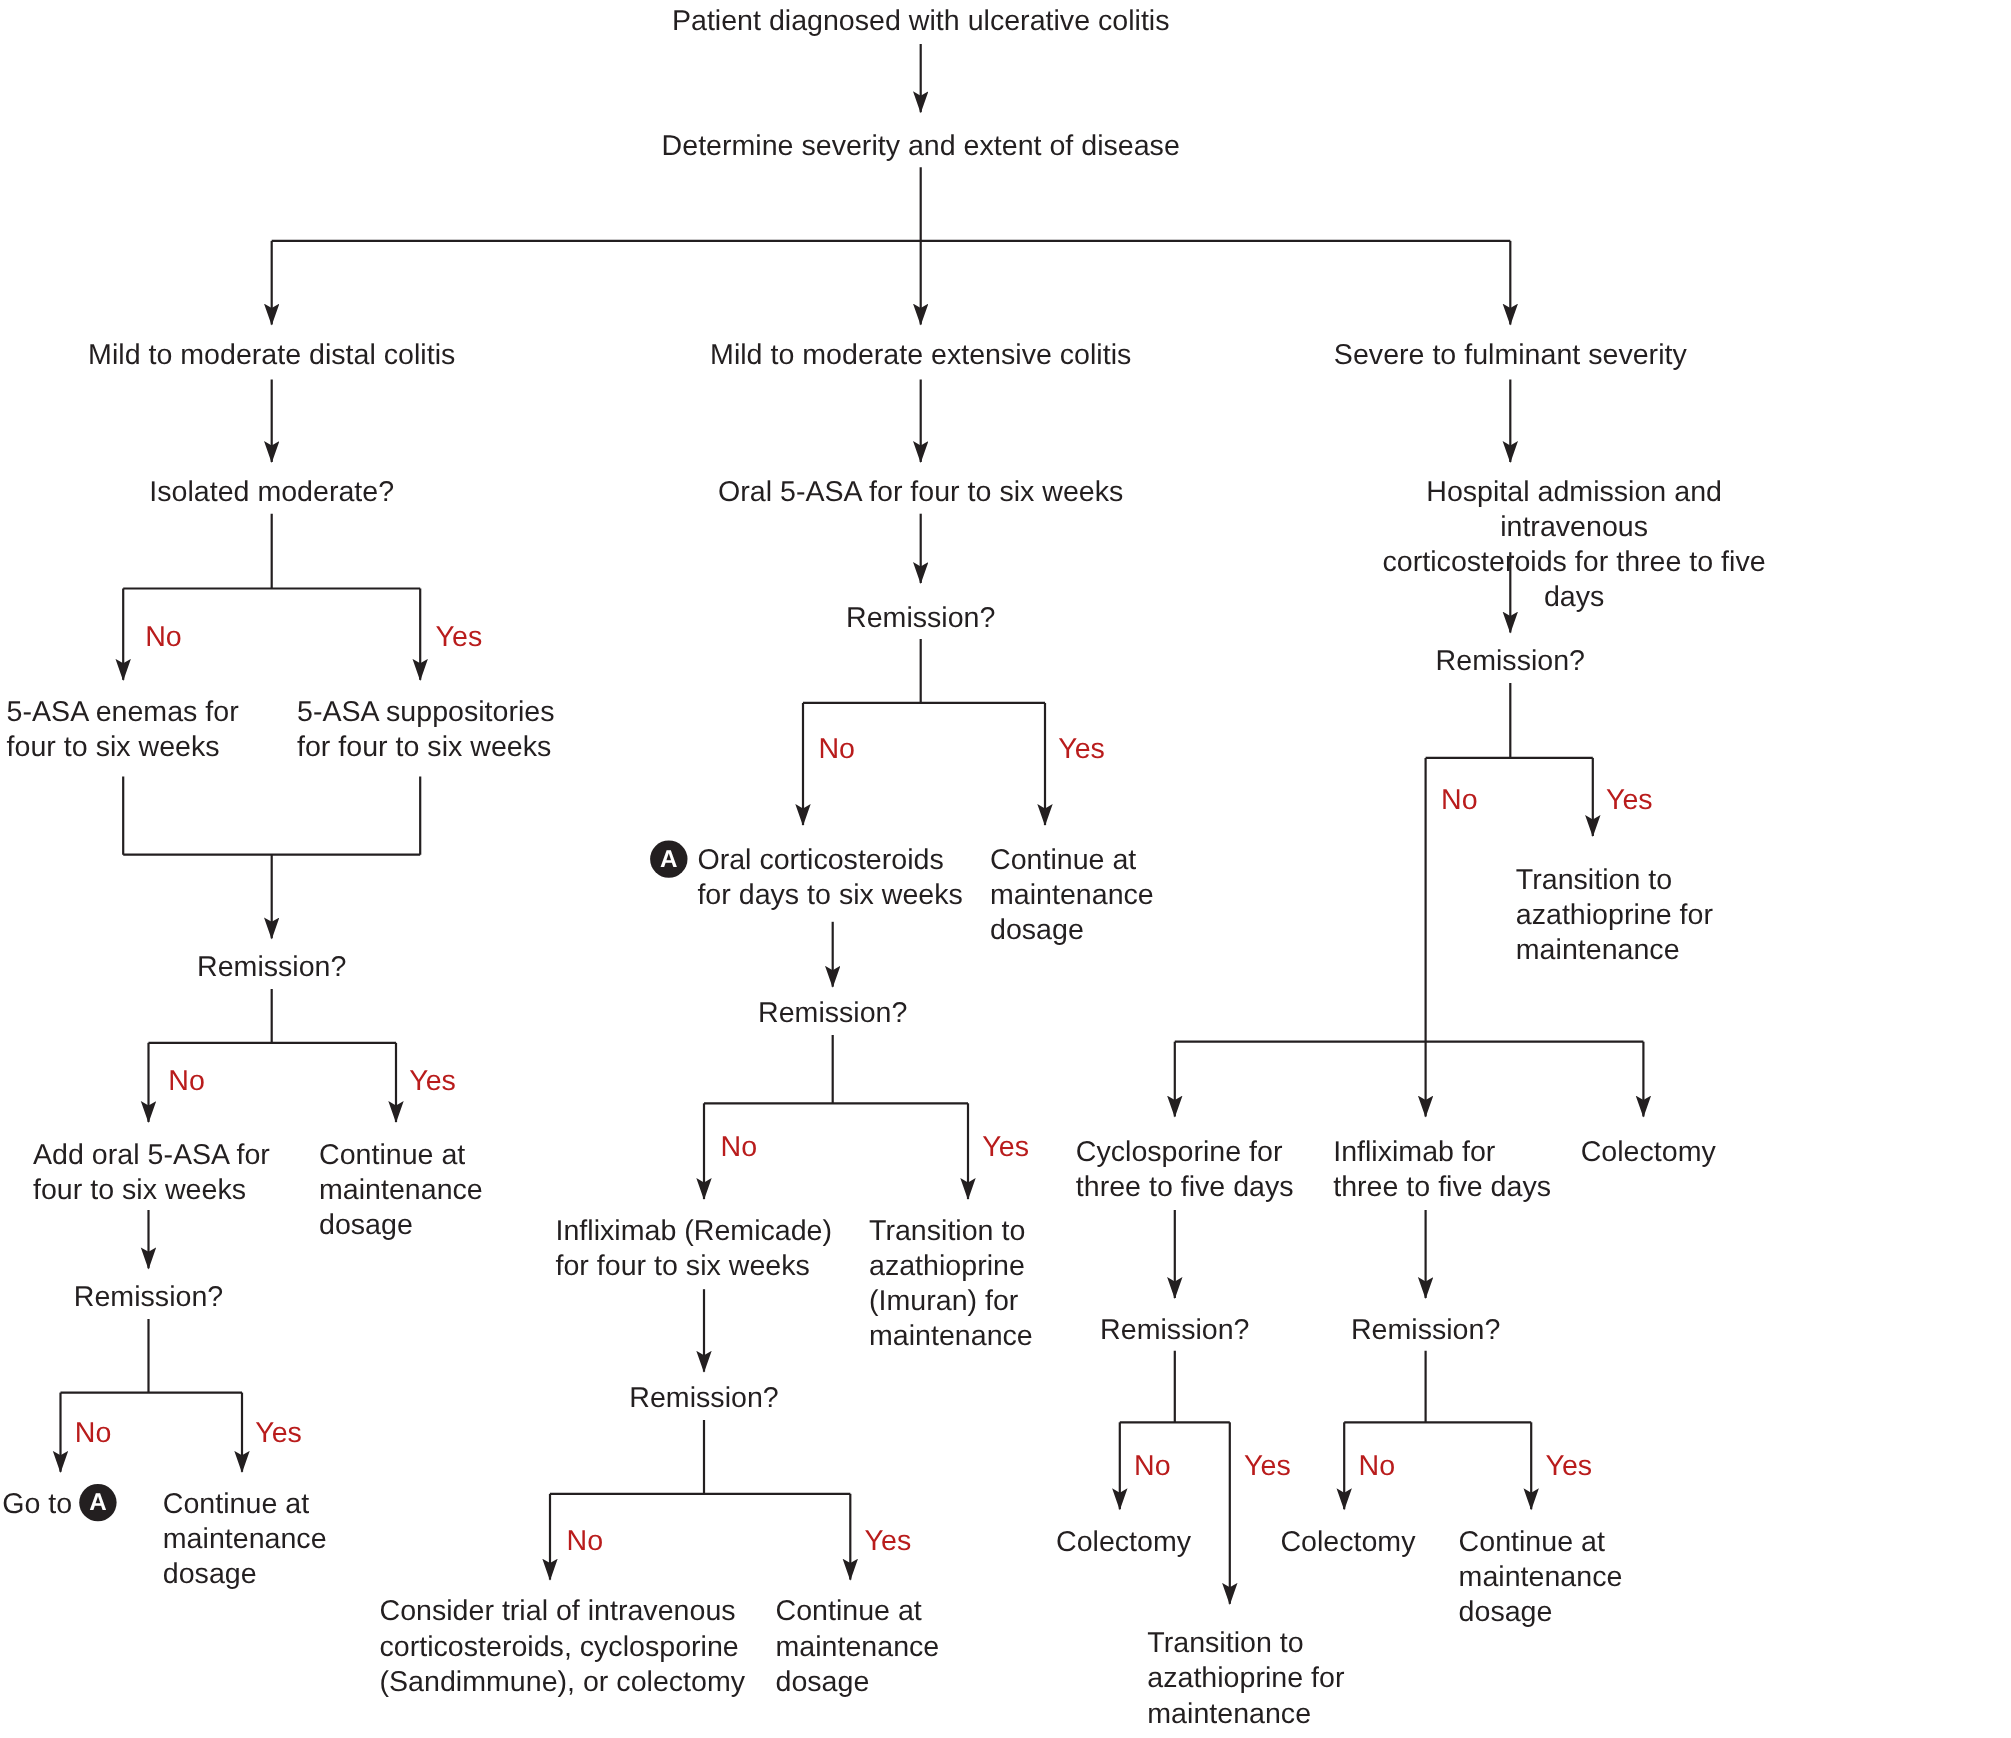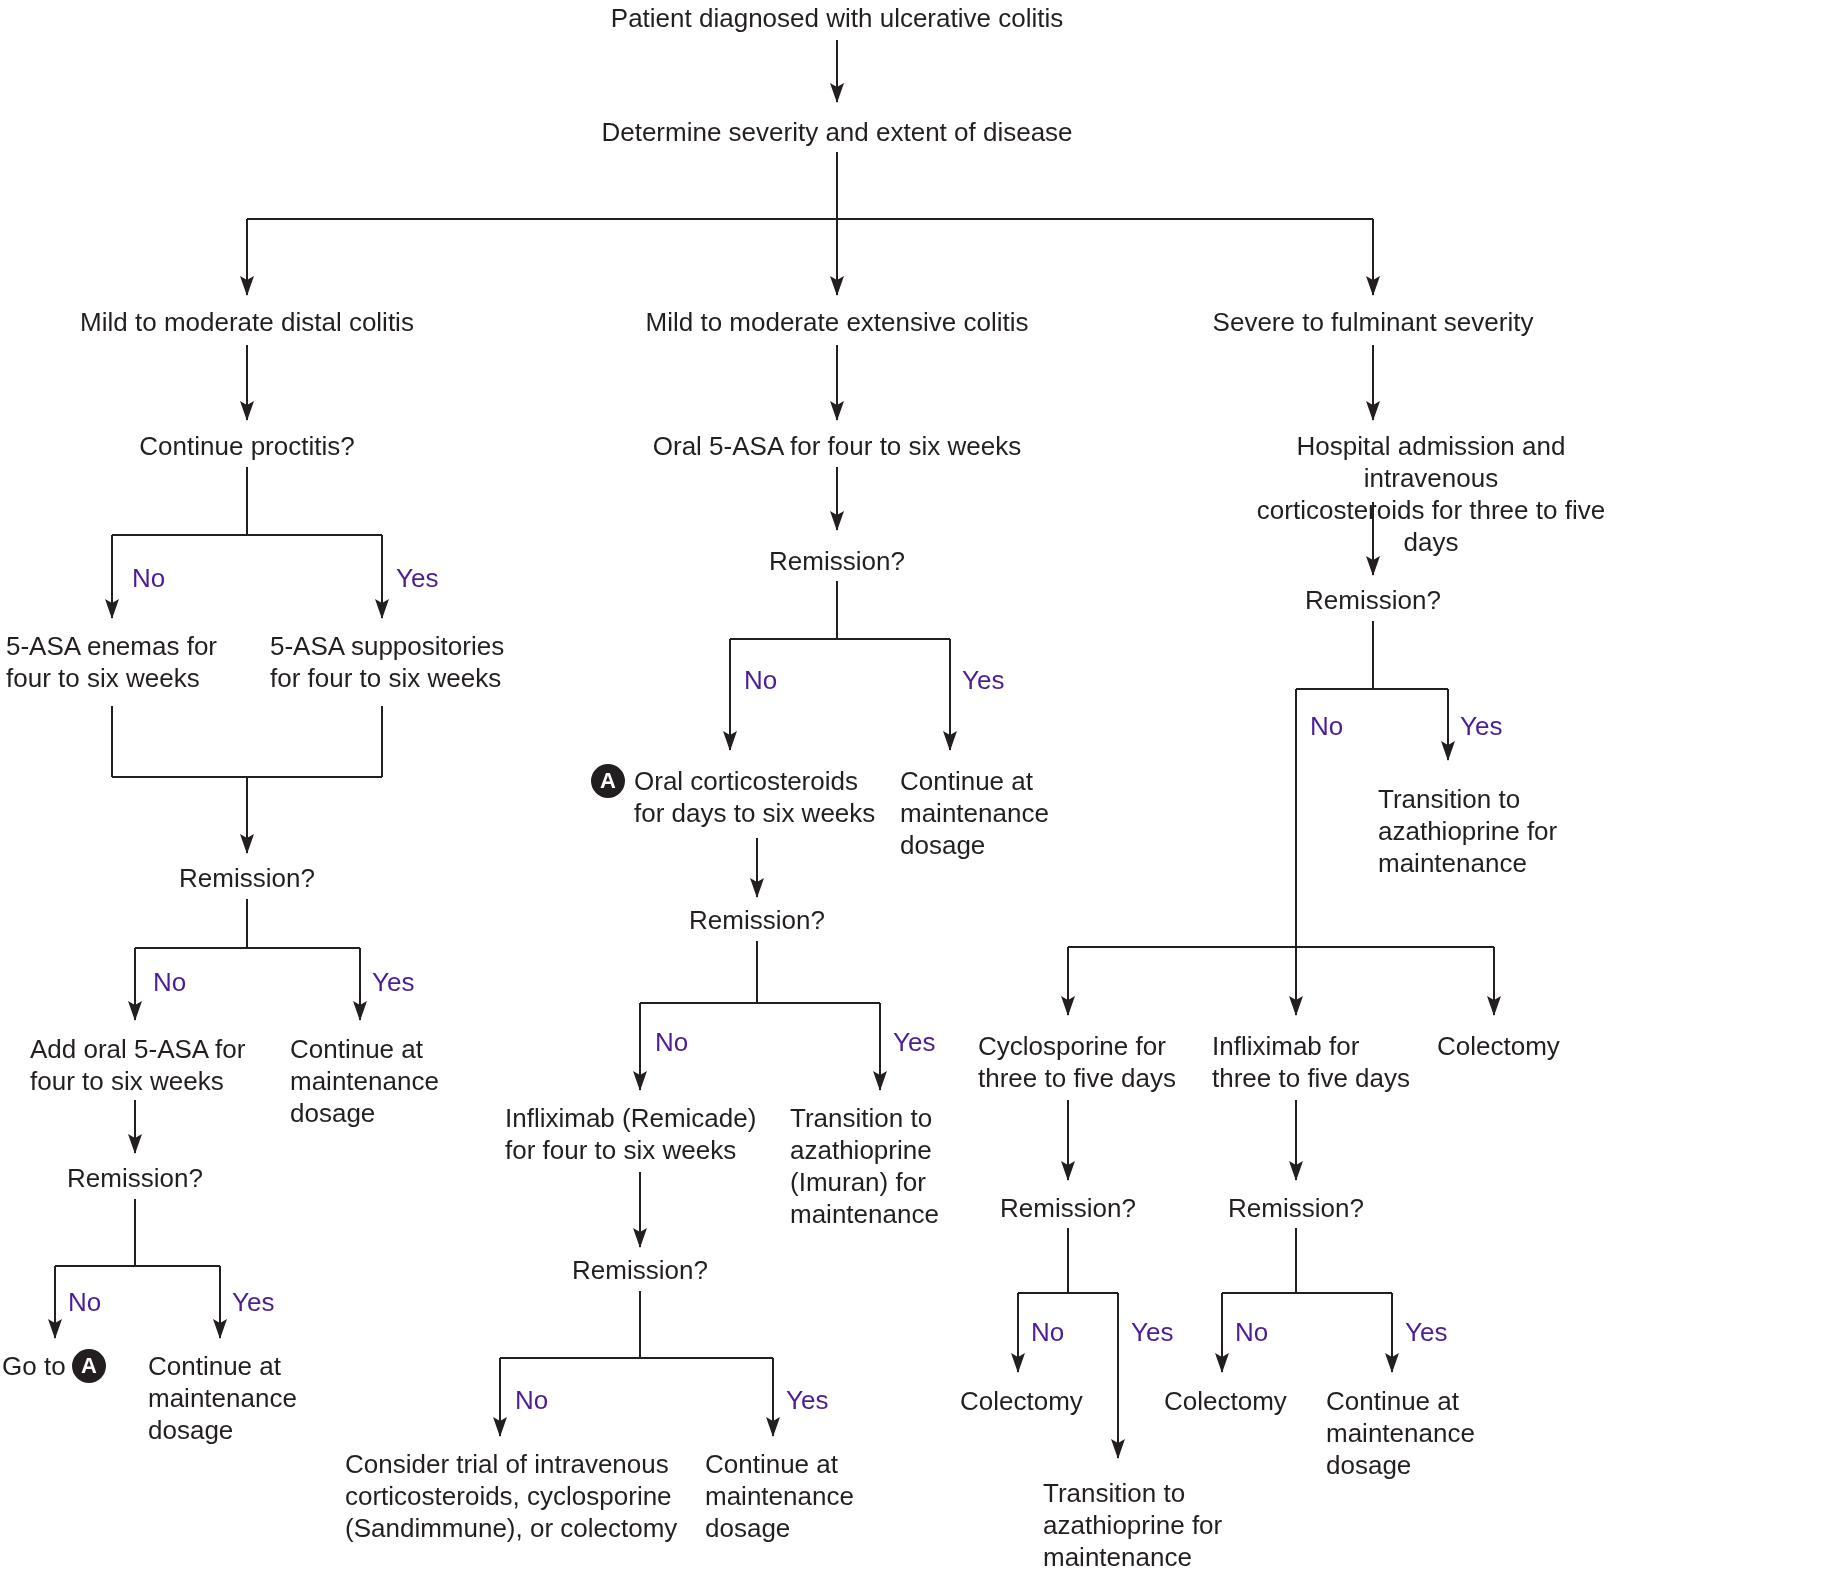--- a/index.html
+++ b/index.html
@@ -19,21 +19,21 @@
     line-height:32px;
     white-space:pre-line;
     color:#231f20;
   }
   .ctr{transform:translateX(-50%);text-align:center;white-space:nowrap;}
   .ctr2{transform:translateX(-50%);text-align:center;}
   .lbl{
     position:absolute;
     font-size:26px;
     line-height:32px;
-    color:#4c1d95;
+    color:#b91c1c;
     white-space:nowrap;
   }
   .badge{
     position:absolute;
     width:34px;height:34px;
     background:#231f20;
     border-radius:50%;
     color:#ffffff;
     font-size:22px;
     font-weight:bold;
@@ -106,21 +106,21 @@
     </g>
   </svg>
 
   <div class="node ctr" style="left:837px;top:116px">Determine severity and extent of disease</div>
   <div class="node ctr" style="left:837px;top:2px">Patient diagnosed with ulcerative colitis</div>
 
   <div class="node ctr" style="left:247px;top:306px">Mild to moderate distal colitis</div>
   <div class="node ctr" style="left:837px;top:306px">Mild to moderate extensive colitis</div>
   <div class="node ctr" style="left:1373px;top:306px">Severe to fulminant severity</div>
 
-  <div class="node ctr" style="left:247px;top:430px">Continue proctitis?</div>
+  <div class="node ctr" style="left:247px;top:430px">Isolated moderate?</div>
   <div class="lbl" style="left:132px;top:562px">No</div>
   <div class="lbl" style="left:396px;top:562px">Yes</div>
   <div class="node" style="left:6px;top:630px">5-ASA enemas for
 four to six weeks</div>
   <div class="node" style="left:270px;top:630px">5-ASA suppositories
 for four to six weeks</div>
   <div class="node ctr" style="left:247px;top:862px">Remission?</div>
   <div class="lbl" style="left:153px;top:966px">No</div>
   <div class="lbl" style="left:372px;top:966px">Yes</div>
   <div class="node" style="left:30px;top:1033px">Add oral 5-ASA for

